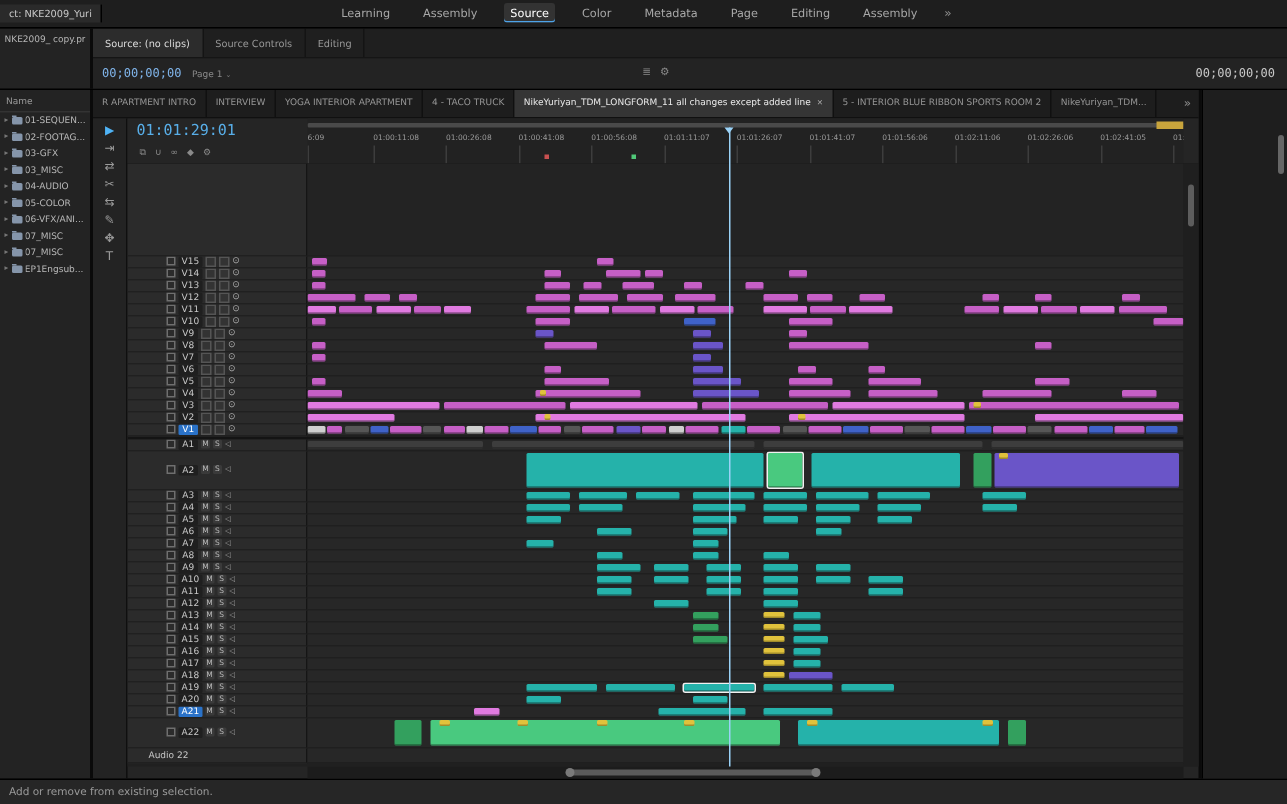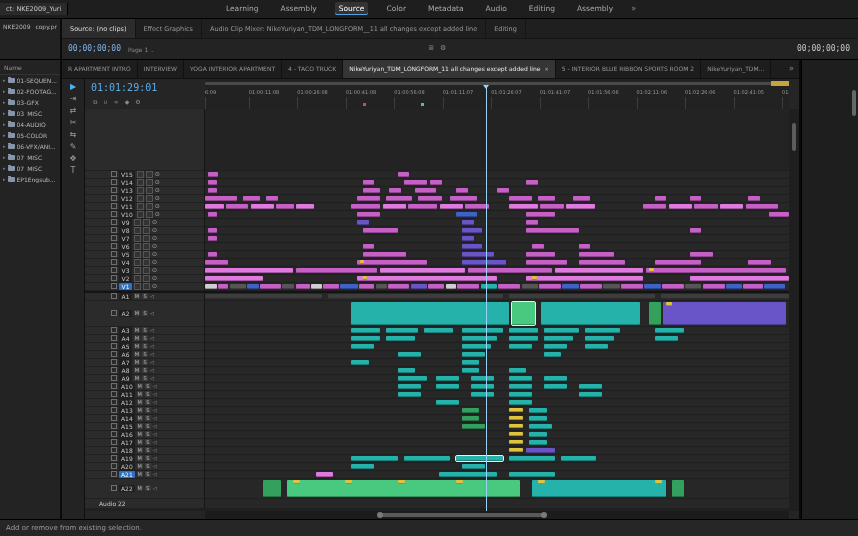--- a/index.html
+++ b/index.html
@@ -102,36 +102,35 @@
 <div class="app">
 
   <div class="appbar">
     <div class="proj-tab">ct: NKE2009_Yuri</div>
     <div class="ws-tabs" id="ws-tabs">
         <div class="ws-tab">Learning</div>
         <div class="ws-tab">Assembly</div>
         <div class="ws-tab active">Source</div>
         <div class="ws-tab">Color</div>
         <div class="ws-tab">Metadata</div>
-        <div class="ws-tab">Audio</div>
+        <div class="ws-tab">Page</div>
         <div class="ws-tab">Editing</div>
         <div class="ws-tab">Assembly</div>
         <div class="ws-overflow">»</div>
       </div>
   </div>
 
   <div class="strip">
     <div class="strip-left">
       <span>NKE2009_ copy.prproj</span>
     </div>
     <div class="strip-right">
       <div class="src-tabs" id="src-tabs">
           <div class="src-tab active">Source: (no clips)</div>
-          <div class="src-tab">Effect Graphics</div>
-          <div class="src-tab">Audio Clip Mixer: NikeYuriyan_TDM_LONGFORM__11 all changes except added line</div>
+          <div class="src-tab">Source Controls</div>
           <div class="src-tab">Editing</div>
         </div>
       <div class="src-controls">
         <span class="tc blue">00;00;00;00</span>
         <span class="page"><span>Page 1</span> <span class="caret">⌄</span></span>
         <span class="mid-icons">
           <span>≣</span>
           <span>⚙</span>
         </span>
         <span class="tc right">00;00;00;00</span>

